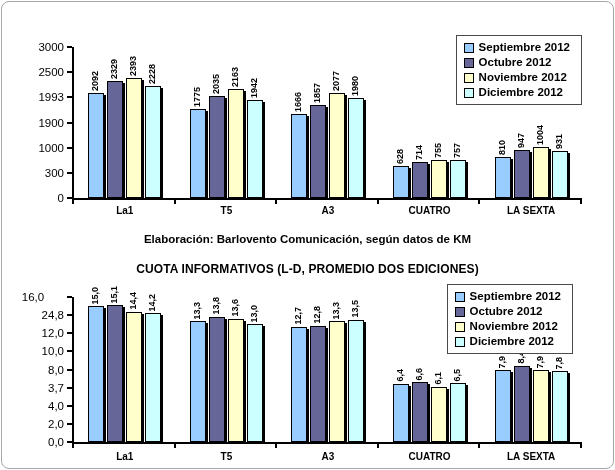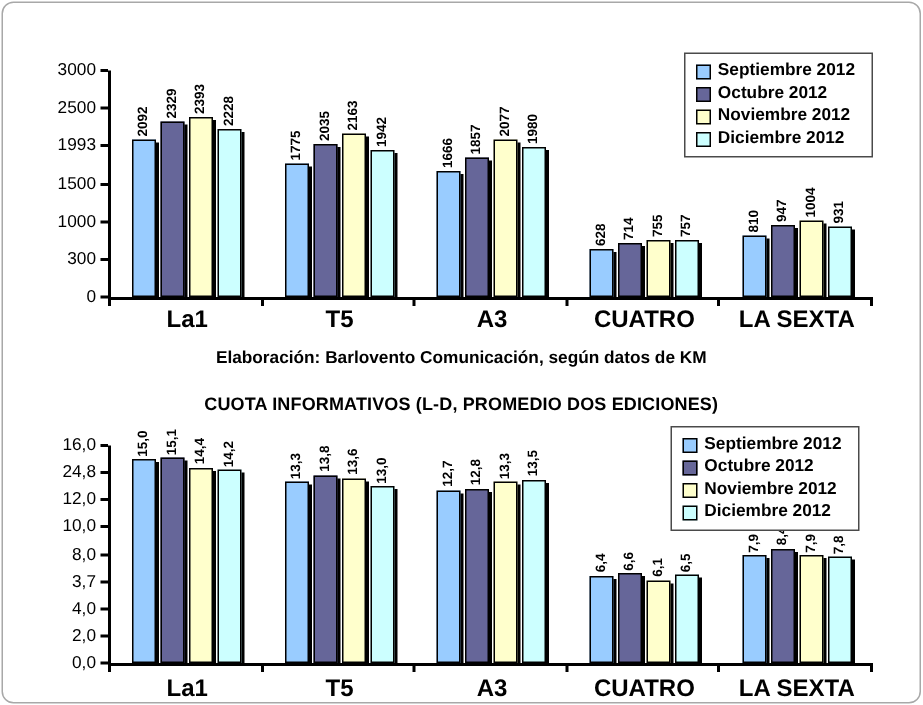--- a/index.html
+++ b/index.html
@@ -19,39 +19,39 @@
   .bar{position:relative;width:16px;box-sizing:border-box;border:1px solid #000;
        box-shadow:2px 2px 0 #000;}
   .bar-label{position:absolute;bottom:calc(100% + 3px);left:50%;
              writing-mode:vertical-rl;transform:translateX(-50%) rotate(180deg);
              font-size:9px;font-weight:bold;line-height:1.1;color:#000;white-space:nowrap;}
   .ytick-label{position:absolute;left:0;width:62px;text-align:right;
                font-size:11.5px;color:#000;line-height:14px;}
   .ytick-mark{position:absolute;width:5px;height:2px;background:#000;}
   .xtick-mark{position:absolute;width:2px;height:4px;background:#000;}
   .xlabels{position:absolute;display:flex;}
-  .xlabel{flex:1;text-align:center;font-size:16px;font-weight:bold;color:#000;}
+  .xlabel{flex:1;text-align:center;font-size:10px;font-weight:bold;color:#000;}
   .legend{position:absolute;background:#fff;border:1px solid #4a4a4a;
           padding:4px 11px 4px 7px;z-index:5;}
   .legend-row{display:flex;align-items:center;gap:5px;font-size:11.5px;
               font-weight:bold;color:#000;line-height:15px;white-space:nowrap;}
   .legend-swatch{width:10px;height:10px;border:1px solid #000;box-sizing:border-box;flex:0 0 auto;}
 </style>
 </head>
 <body>
 
 <div class="frame">
   <div id="chart-0" class="chart-mount">
       <div class="ytick-label" style="top: 189px;">0</div>
       <div class="ytick-mark" style="top: 195px; left: 65px;"></div>
       <div class="ytick-label" style="top: 163.833px;">300</div>
       <div class="ytick-mark" style="top: 169.833px; left: 65px;"></div>
       <div class="ytick-label" style="top: 138.667px; text-align: right;">1000</div>
       <div class="ytick-mark" style="top: 144.667px; left: 65px;"></div>
-      <div class="ytick-label" style="top: 113.5px;">1500</div>
+      <div class="ytick-label" style="top: 113.5px;">1900</div>
       <div class="ytick-mark" style="top: 119.5px; left: 65px;"></div>
       <div class="ytick-label" style="top: 88.3333px;">1993</div>
       <div class="ytick-mark" style="top: 94.3333px; left: 65px;"></div>
       <div class="ytick-label" style="top: 63.1667px;">2500</div>
       <div class="ytick-mark" style="top: 69.1667px; left: 65px;"></div>
       <div class="ytick-label" style="top: 38px;">3000</div>
       <div class="ytick-mark" style="top: 44px; left: 65px;"></div>
       <div class="plot" style="left: 70px; top: 45px; width: 508px; height: 151px;">
         <div class="bar-group">
           <div class="bar" style="height: 69.73%; background: rgb(153, 204, 255);">
@@ -168,21 +168,21 @@
       <div class="ytick-label" style="top: 126.625px;">3,7</div>
       <div class="ytick-mark" style="top: 132.625px; left: 65px;"></div>
       <div class="ytick-label" style="top: 108.5px;">8,0</div>
       <div class="ytick-mark" style="top: 114.5px; left: 65px;"></div>
       <div class="ytick-label" style="top: 90.375px;">10,0</div>
       <div class="ytick-mark" style="top: 96.375px; left: 65px;"></div>
       <div class="ytick-label" style="top: 72.25px;">12,0</div>
       <div class="ytick-mark" style="top: 78.25px; left: 65px;"></div>
       <div class="ytick-label" style="top: 54.125px;">24,8</div>
       <div class="ytick-mark" style="top: 60.125px; left: 65px;"></div>
-      <div class="ytick-label" style="top: 36px;">16,0</div>
+      <div class="ytick-label" style="top: 36px; text-align: center;">16,0</div>
       <div class="ytick-mark" style="top: 42px; left: 65px;"></div>
       <div class="plot" style="left: 70px; top: 43px; width: 508px; height: 145px;">
         <div class="bar-group">
           <div class="bar" style="height: 93.75%; background: rgb(153, 204, 255);">
             <span class="bar-label">15,0</span>
           </div>
           <div class="bar" style="height: 94.38%; background: rgb(102, 102, 153);">
             <span class="bar-label">15,1</span>
           </div>
           <div class="bar" style="height: 90%; background: rgb(255, 255, 204);">

